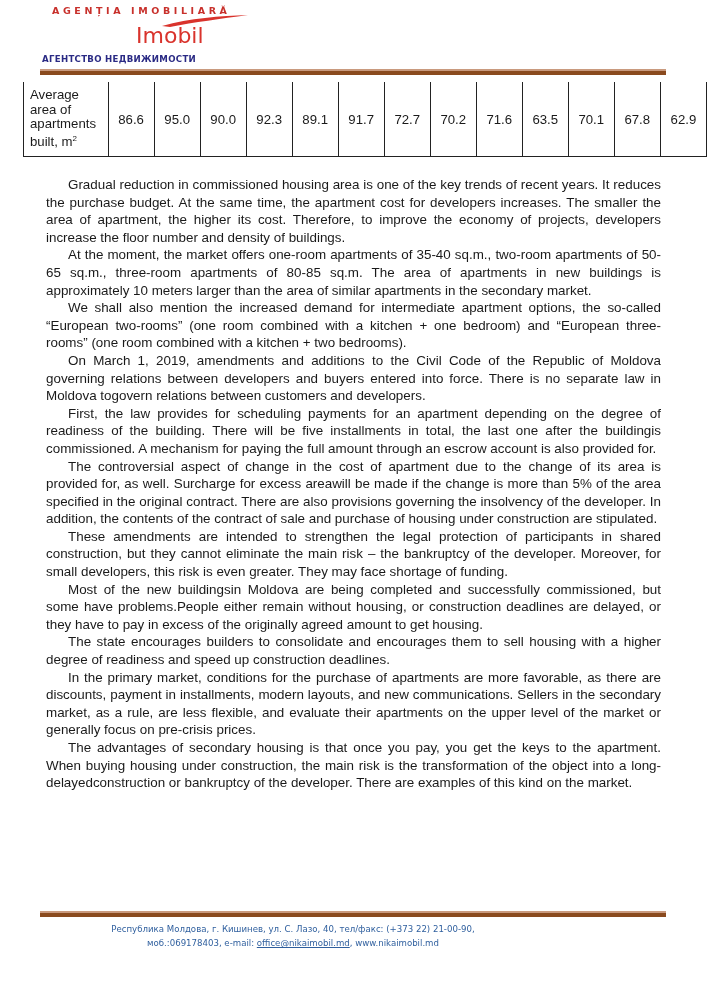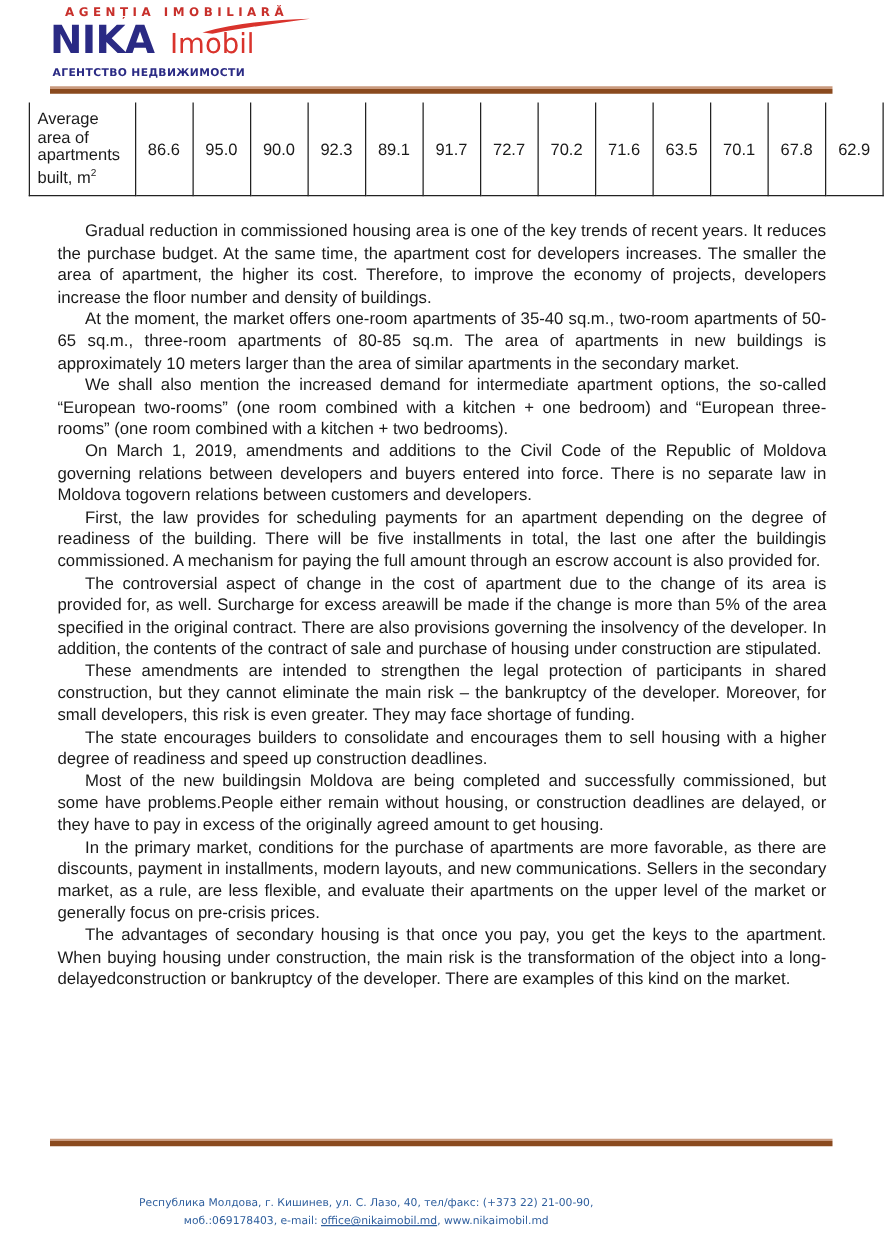--- a/index.html
+++ b/index.html
@@ -28,29 +28,28 @@
                   border-bottom: 1.3px solid #222; height: 74px; text-align: center;
                   padding: 0; width: 49px; }
   table.area td.label { text-align: left; width: 80px; padding-left: 6px; line-height: 14.5px; }
   table.area sup { font-size: 8px; }
 
   .text { position: absolute; left: 46px; top: 176px; width: 615px;
           font-size: 13.4px; line-height: 17.6px; text-align: justify; }
   .text p { margin: 0; text-indent: 22px; }
 
   .footer { position: absolute; left: 0; top: 922px; width: 586px; text-align: center;
-            font-family: "DejaVu Sans", sans-serif; font-size: 8.6px; line-height: 14px; color: #2f5f9e; margin-top: 34px; }
+            font-family: "DejaVu Sans", sans-serif; font-size: 8.6px; line-height: 14px; color: #2f5f9e; }
   .footer a { color: #2f5f9e; text-decoration: underline; }
 </style>
 </head>
 <body>
 
 <div class="logo">
   <div class="logo-top">AGENȚIA IMOBILIARĂ</div>
-  <div class="logo-nika">NIKA</div>
   <svg class="logo-swoosh" viewBox="0 0 90 14">
     <path d="M2 12 C30 4, 60 2, 88 1 C60 5, 35 8, 10 13 Z" fill="#d9332c"></path>
   </svg>
   <div class="logo-imobil">Imobil</div>
   <div class="logo-bottom">АГЕНТСТВО НЕДВИЖИМОСТИ</div>
 </div>
 
 <div class="rule top"></div>
 
 <table class="area">
@@ -75,22 +74,22 @@
   </table>
 
 <div class="text">
   <p>Gradual reduction in commissioned housing area is one of the key trends of recent years. It reduces the purchase budget. At the same time, the apartment cost for developers increases. The smaller the area of apartment, the higher its cost. Therefore, to improve the economy of projects, developers increase the floor number and density of buildings.</p>
   <p>At the moment, the market offers one-room apartments of 35-40 sq.m., two-room apartments of 50-65 sq.m., three-room apartments of 80-85 sq.m. The area of apartments in new buildings is approximately 10 meters larger than the area of similar apartments in the secondary market.</p>
   <p>We shall also mention the increased demand for intermediate apartment options, the so-called “European two-rooms” (one room combined with a kitchen + one bedroom) and “European three-rooms” (one room combined with a kitchen + two bedrooms).</p>
   <p>On March 1, 2019, amendments and additions to the Civil Code of the Republic of Moldova governing relations between developers and buyers entered into force. There is no separate law in Moldova togovern relations between customers and developers.</p>
   <p>First, the law provides for scheduling payments for an apartment depending on the degree of readiness of the building. There will be five installments in total, the last one after the buildingis commissioned. A mechanism for paying the full amount through an escrow account is also provided for.</p>
   <p>The controversial aspect of change in the cost of apartment due to the change of its area is provided for, as well. Surcharge for excess areawill be made if the change is more than 5% of the area specified in the original contract. There are also provisions governing the insolvency of the developer. In addition, the contents of the contract of sale and purchase of housing under construction are stipulated.</p>
   <p>These amendments are intended to strengthen the legal protection of participants in shared construction, but they cannot eliminate the main risk – the bankruptcy of the developer. Moreover, for small developers, this risk is even greater. They may face shortage of funding.</p>
+  <p>Most of the new buildingsin Moldova are being completed and successfully commissioned, but some have problems.People either remain without housing, or construction deadlines are delayed, or they have to pay in excess of the originally agreed amount to get housing.</p>
   <p>The state encourages builders to consolidate and encourages them to sell housing with a higher degree of readiness and speed up construction deadlines.</p>
-  <p>Most of the new buildingsin Moldova are being completed and successfully commissioned, but some have problems.People either remain without housing, or construction deadlines are delayed, or they have to pay in excess of the originally agreed amount to get housing.</p>
   <p>In the primary market, conditions for the purchase of apartments are more favorable, as there are discounts, payment in installments, modern layouts, and new communications. Sellers in the secondary market, as a rule, are less flexible, and evaluate their apartments on the upper level of the market or generally focus on pre-crisis prices.</p>
   <p>The advantages of secondary housing is that once you pay, you get the keys to the apartment. When buying housing under construction, the main risk is the transformation of the object into a long-delayedconstruction or bankruptcy of the developer. There are examples of this kind on the market.</p>
 </div>
 
 <div class="rule bottom"></div>
 
 <div class="footer">
   <div>Республика Молдова, г. Кишинев, ул. С. Лазо, 40, тел/факс: (+373 22) 21-00-90,</div>
   <div><span>моб.:069178403, e-mail: </span><a>office@nikaimobil.md</a><span>, </span><span>www.nikaimobil.md</span></div>
 </div>

